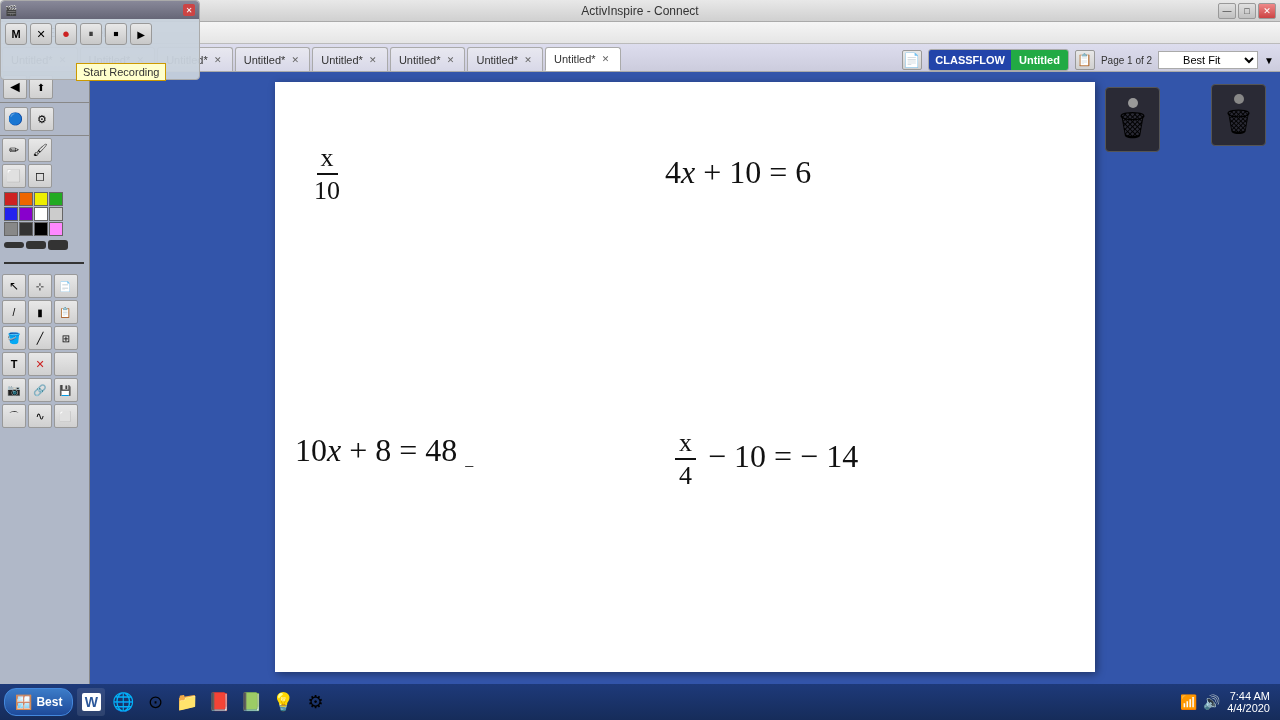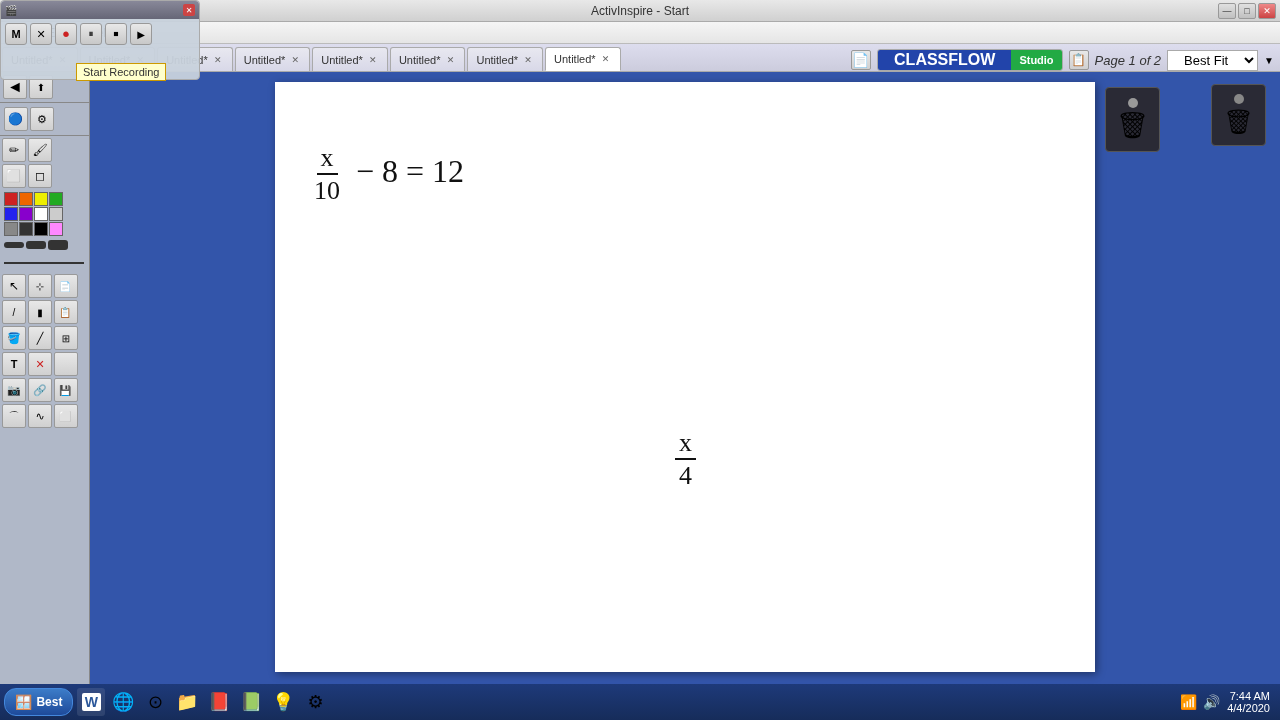--- a/index.html
+++ b/index.html
@@ -98,51 +98,50 @@
       display: flex;
       align-items: center;
       height: 22px;
       border: 1px solid #aaa;
       border-radius: 3px;
       overflow: hidden;
     }
     .classflow-label {
       background: #2244aa;
       color: white;
-      font-size: 16px;
+      font-size: 11px;
       font-weight: bold;
-      padding: 0 16px;
+      padding: 0 6px;
       height: 100%;
       display: flex; align-items: center;
     }
     .connect-btn {
       background: #22aa44;
       color: white;
       font-size: 11px;
       font-weight: bold;
       padding: 0 8px;
       height: 100%;
       display: flex; align-items: center;
       cursor: pointer;
     }
 
     
     .page-info {
-      font-size: 13px;
+      font-size: 10px;
       color: #333;
       display: flex;
       align-items: center;
       gap: 4px;
-      font-style: italic;
     }
     .page-fit-select {
-      font-size: 13px;
+      font-size: 11px;
       border: 1px solid #aaa;
       background: white;
-      padding: 1px 12px;
+      padding: 1px 20px;
     }
 
     
     .main-layout {
       display: flex;
       height: calc(720px - 22px - 22px - 28px - 36px);
     }
 
     
     .left-sidebar {
@@ -345,21 +344,21 @@
     <div class="rec-btn" style="font-size:11px;">✕</div>
     <div class="rec-btn record">⏺</div>
     <div class="rec-btn">⏸</div>
     <div class="rec-btn">⏹</div>
     <div class="rec-btn">▶</div>
   </div>
   <div class="tooltip">Start Recording</div>
 </div>
 
 <div class="title-bar">
-  <span>ActivInspire - Start</span>
+  <span>ActivInspire - Connect</span>
   <div class="title-bar-controls">
     <div class="title-btn">—</div>
     <div class="title-btn">□</div>
     <div class="title-btn close">✕</div>
   </div>
 </div>
 
 <div class="menu-bar">
   <span class="menu-item">File</span>
   <span class="menu-item">Edit</span>
@@ -399,21 +398,21 @@
     <span>Untitled*</span>
     <span class="tab-close">✕</span>
   </div>
 
   <div class="toolbar-right">
 
     <div class="tool-btn" style="width:20px;height:20px;font-size:14px;">📄</div>
 
     <div class="classflow-btn">
       <div class="classflow-label">CLASSFLOW</div>
-      <div class="connect-btn">Studio</div>
+      <div class="connect-btn">Untitled</div>
     </div>
 
     <div class="tool-btn" style="width:20px;height:20px;font-size:12px;">📋</div>
 
     <span class="page-info">Page 1 of 2</span>
 
     <select class="page-fit-select">
       <option>Best Fit</option>
       <option>100%</option>
       <option>75%</option>
@@ -511,30 +510,37 @@
   </div>
 
   <div class="canvas-area">
     <div class="whiteboard">
 
       <div class="equation" style="top:60px;left:35px;font-size:32px;">
         <span style="display:inline-flex;flex-direction:column;align-items:center;vertical-align:middle;margin-right:4px;">
           <span style="border-bottom:2px solid #111;padding:0 4px;font-size:26px;line-height:1.2;">x</span>
           <span style="padding:0 4px;font-size:26px;line-height:1.2;">10</span>
         </span>
-        <span> − 8 = 12</span>
-      </div>
-
-
+      </div>
+
+      <div class="equation" style="top:72px;left:390px;font-size:32px;">
+        <span>4<em>x</em> + 10 = 6</span>
+      </div>
+
+      <div class="equation" style="top:350px;left:20px;font-size:32px;">
+        <span>10<em>x</em> + 8 = 48</span>
+        <span style="font-size:16px;vertical-align:bottom;">_</span>
+      </div>
 
       <div class="equation" style="top:345px;left:400px;font-size:32px;">
         <span style="display:inline-flex;flex-direction:column;align-items:center;vertical-align:middle;margin-right:4px;">
           <span style="border-bottom:2px solid #111;padding:0 4px;font-size:26px;line-height:1.2;">x</span>
           <span style="padding:0 4px;font-size:26px;line-height:1.2;">4</span>
         </span>
+        <span> − 10 = − 14</span>
       </div>
 
       <div class="trash-widget" style="right:-65px;top:5px;background:#2a2a35;border:1px solid #555;">
         <div style="width:10px;height:10px;background:#999;border-radius:50%;margin-bottom:2px;"></div>
         <div style="font-size:26px;filter:grayscale(0.5);">🗑</div>
       </div>
     </div>
 
     <div style="position:absolute;right:14px;top:12px;width:55px;height:62px;background:#2a2a35;border-radius:4px;display:flex;flex-direction:column;align-items:center;justify-content:center;border:1px solid #555;">
       <div style="width:10px;height:10px;background:#888;border-radius:50%;margin-bottom:4px;"></div>

